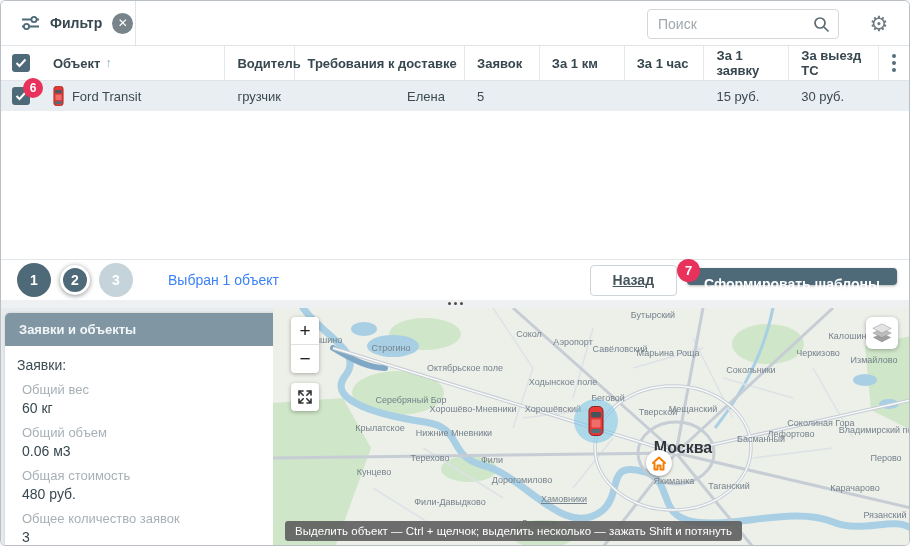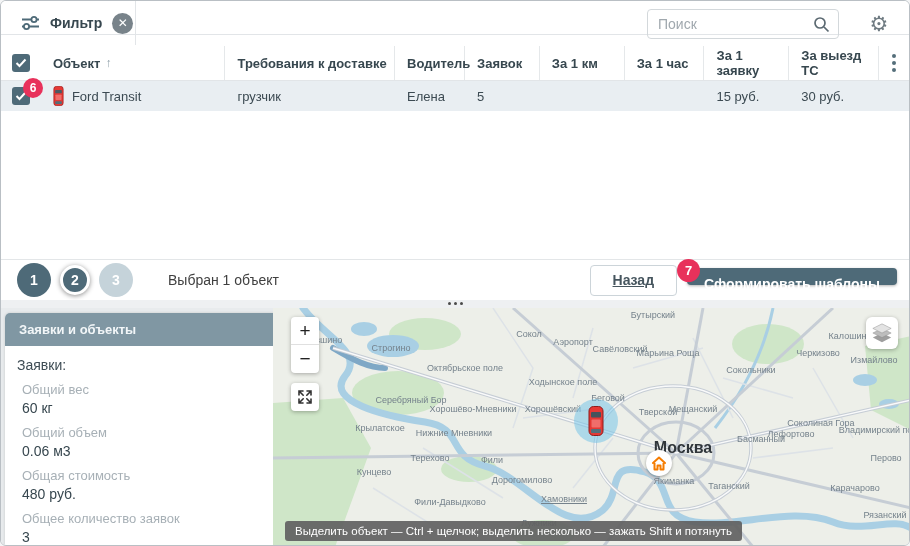--- a/index.html
+++ b/index.html
@@ -4,21 +4,21 @@
 <style>
   * { margin:0; padding:0; box-sizing:border-box; }
   html,body { background:#f4f5f6; }
   body { font-family:"Liberation Sans","DejaVu Sans",sans-serif; }
   .app {
     position:relative; width:910px; height:546px; background:#fff;
     border:1px solid #b9bfc4; border-radius:6px; overflow:hidden;
   }
 
   
-  .toolbar { position:absolute; top:0; left:0; width:100%; height:34px; background:#fff; border-bottom:1px solid #e2e5e8; }
+  .toolbar { position:absolute; top:0; left:0; width:100%; height:45px; background:#fff; border-bottom:1px solid #e2e5e8; }
   .filter-chip { position:absolute; left:0; top:0; height:44px; width:135px; border-right:1px solid #e2e5e8; display:flex; align-items:center; gap:10px; padding-left:20px; cursor:pointer; }
   .filter-chip .label { font-size:14px; color:#37474f; font-weight:600; }
   .close-circle { width:21px; height:21px; border-radius:50%; background:#78838a; color:#fff; display:flex; align-items:center; justify-content:center; font-size:12px; line-height:1; }
   .search-box { position:absolute; right:70px; top:8px; width:192px; height:30px; border:1px solid #d3d8db; border-radius:4px; display:flex; align-items:center; padding:0 8px 0 10px; }
   .search-box input { border:none; outline:none; flex:1; font-size:14px; color:#37474f; font-family:inherit; min-width:0; }
   .search-box input::placeholder { color:#a0a8ae; }
   .gear-btn { position:absolute; right:16px; top:9px; width:28px; height:28px; display:flex; align-items:center; justify-content:center; font-size:21px; color:#6f7b82; cursor:pointer; }
 
   
   .thead { position:absolute; top:45px; left:0; width:100%; height:35px; display:flex; background:#fff; border-bottom:1px solid #e2e5e8; }
@@ -37,21 +37,21 @@
   .td.center { justify-content:center; padding-left:0; position:relative; }
   .row-badge { position:absolute; left:22px; top:-3px; width:20px; height:20px; border-radius:50%; background:#e8315b; color:#fff; font-size:12px; font-weight:700; display:flex; align-items:center; justify-content:center; z-index:3; }
   .veh-icon { margin-right:8px; display:flex; }
 
   
   .stepsbar { position:absolute; top:258px; left:0; width:100%; height:41px; background:#fff; border-top:1px solid #e3e6e8; display:flex; align-items:center; padding:0 12px 0 16px; }
   .step { border-radius:50%; color:#fff; font-weight:700; font-size:14px; display:flex; align-items:center; justify-content:center; cursor:pointer; flex:none; }
   .step.done { width:34px; height:34px; background:#4e6a78; margin-right:7px; }
   .step.active { width:30px; height:30px; background:#4e6a78; border:3px solid #fff; box-shadow:0 1px 5px rgba(0,0,0,.45); margin:0 9px 0 2px; }
   .step.todo { width:34px; height:34px; background:#c5d3da; margin-right:7px; }
-  .step-status { margin-left:28px; font-size:14px; color:#404040; }
+  .step-status { margin-left:28px; font-size:14px; color:#3b82f6; }
   .back-btn { margin-left:auto; height:31px; padding:0 22px; background:#fff; border:1px solid #ccd4d9; border-radius:4px; font-size:14px; font-weight:600; color:#46555e; cursor:pointer; font-family:inherit;text-decoration:underline; }
   .submit-wrap { position:relative; margin-left:10px; }
   .submit-btn { height:17px; padding:8px 17px; background:#4e6a78; border:none; border-radius:4px; color:#fff; font-size:14px; font-weight:700; cursor:pointer; font-family:inherit; box-shadow:0 1px 3px rgba(0,0,0,.3); }
   .submit-badge { position:absolute; left:-10px; top:-9px; width:23px; height:23px; border-radius:50%; background:#e8315b; color:#fff; font-size:13px; font-weight:700; display:flex; align-items:center; justify-content:center; z-index:2; }
 
   
   .splitter { position:absolute; top:299px; left:0; width:100%; height:8px; background:#eef0f2; display:flex; align-items:center; justify-content:center; cursor:row-resize; }
   .splitter .dots { display:flex; gap:3px; margin-top:-2px; }
   .splitter .dots i { width:3px; height:3px; border-radius:50%; background:#4a4a4a; }
 
@@ -112,25 +112,25 @@
       <div class="checkbox">
         <svg width="12" height="10" viewBox="0 0 12 10">
             <polyline points="1.5,5 4.5,8 10.5,1.5" fill="none" stroke="#fff" stroke-width="2"></polyline>
           </svg>
       </div>
     </div>
     <div class="th col-obj">
       <span>Объект</span>
       <span class="sort-arrow">↑</span>
     </div>
+    <div class="th col-drv">
+        <span>Водитель</span>
+      </div>
     <div class="th col-req">
         <span>Требования к доставке</span>
-      </div>
-    <div class="th col-drv">
-        <span>Водитель</span>
       </div>
     <div class="th col-cnt">
         <span>Заявок</span>
       </div>
     <div class="th col-km">
         <span>За 1 км</span>
       </div>
     <div class="th col-hr">
         <span>За 1 час</span>
       </div>

